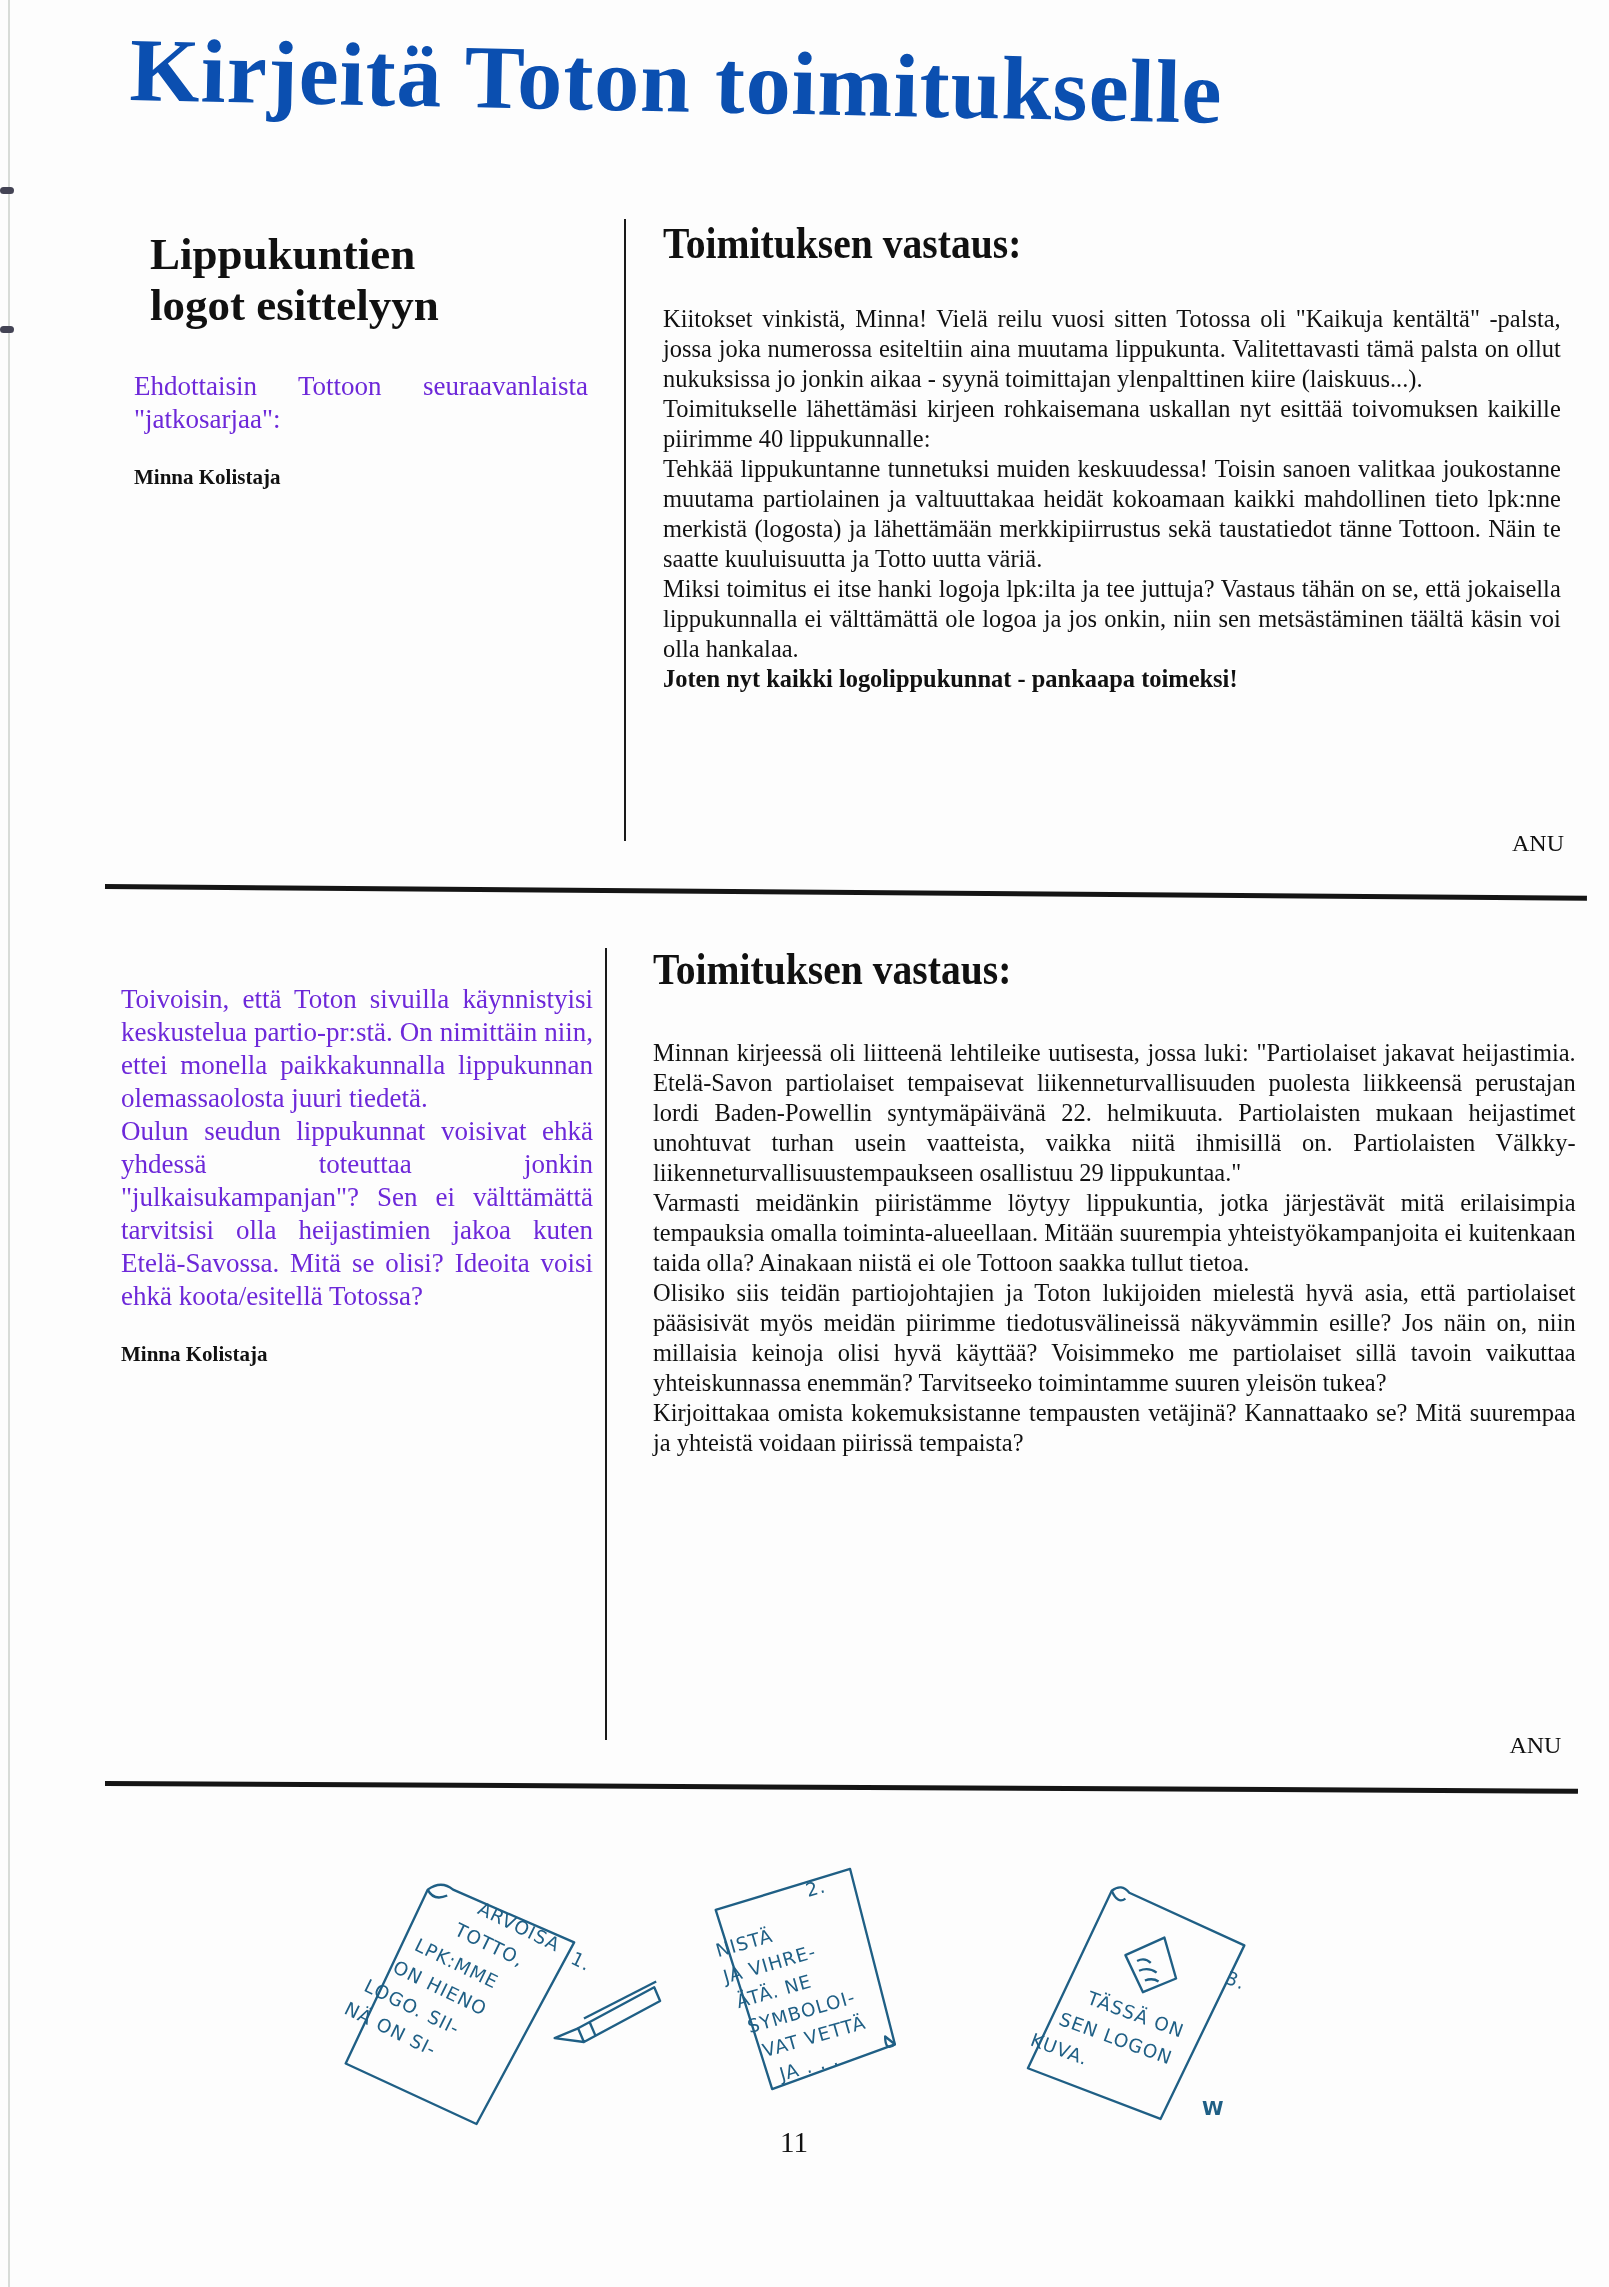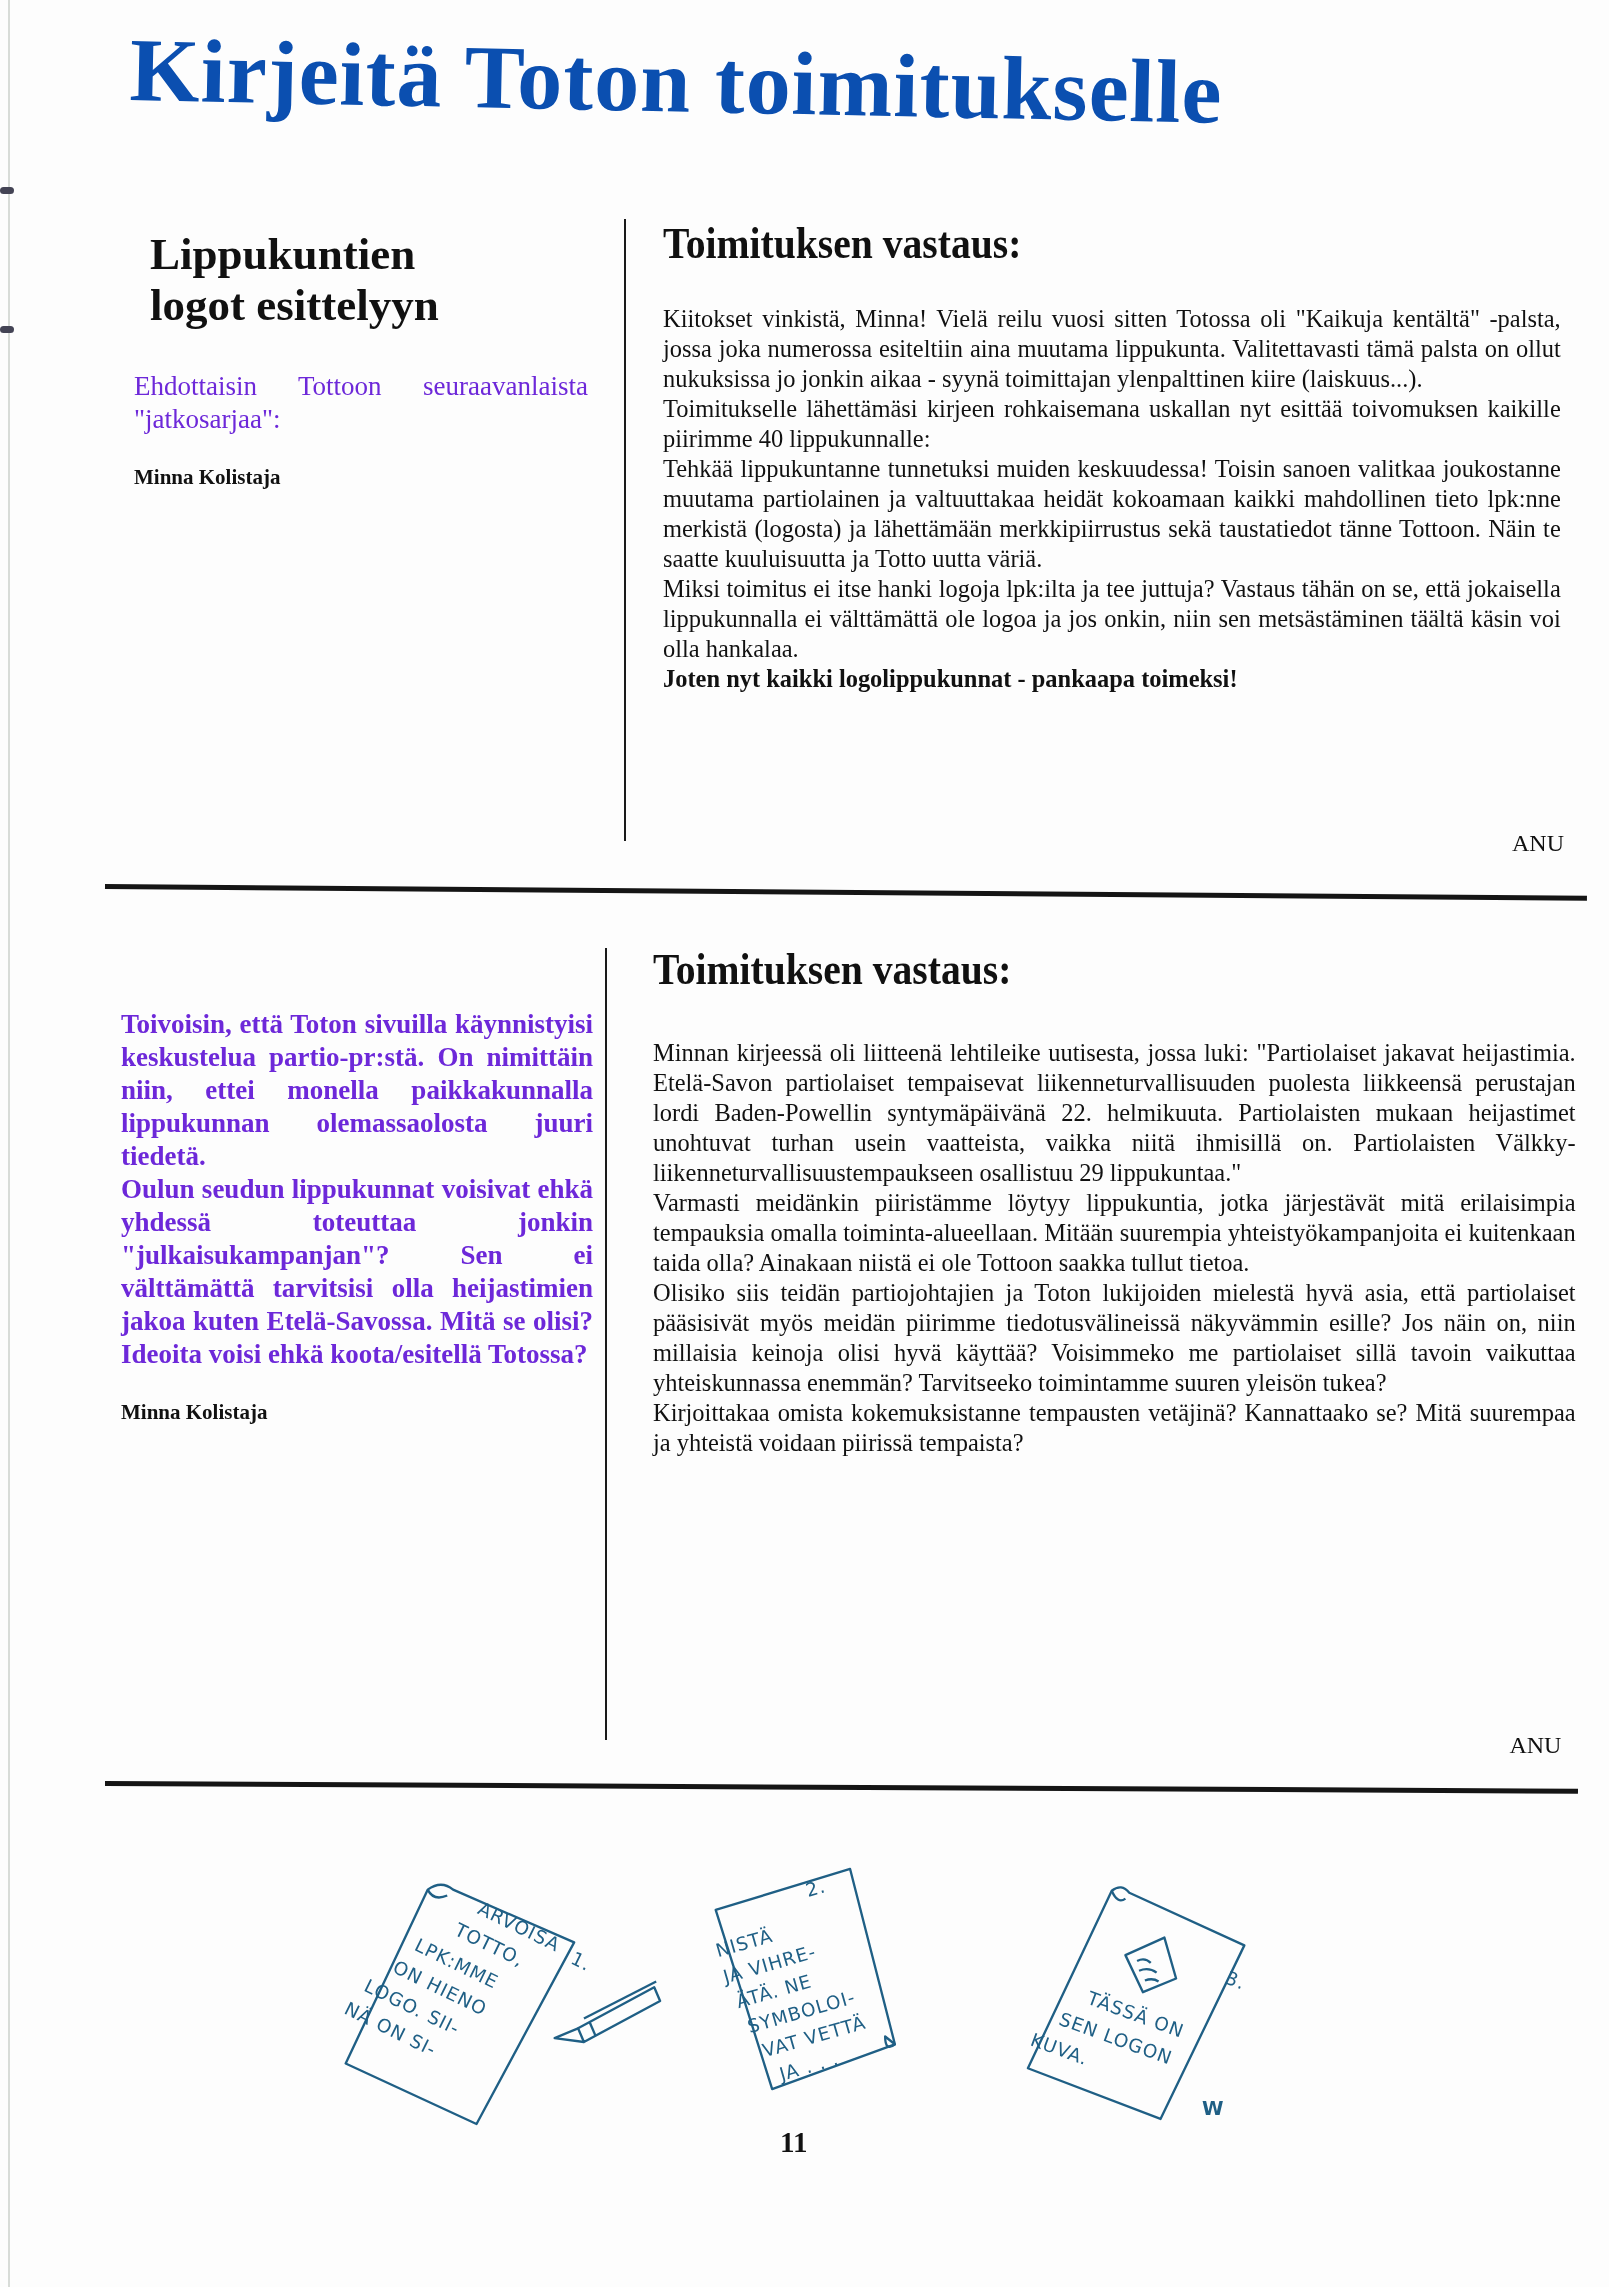--- a/index.html
+++ b/index.html
@@ -61,21 +61,21 @@
   #sec1-letter .letter-body { margin-top: 39px; }
   #sec1-letter .signature { margin-top: 29px; }
   #sec1-rule { left: 624px; top: 219px; height: 622px; }
   #sec1-reply { left: 663px; top: 218px; width: 901px; height: 653px; }
   #sec1-reply .reply-body { margin-top: 35px; }
   #sec1-reply .reply-signature { top: 612px; }
   #divider-1 { left: 105px; top: 884px; width: 1482px; transform: rotate(0.45deg); }
 
   
   #sec2-letter { left: 121px; top: 938px; width: 472px; }
-  #sec2-letter .letter-body { margin-top: 70px; font-weight: bold; }
+  #sec2-letter .letter-body { margin-top: 45px; }
   #sec2-letter .signature { margin-top: 29px; }
   #sec2-rule { left: 605px; top: 948px; height: 792px; }
   #sec2-reply { left: 653px; top: 944px; width: 926px; height: 819px; }
   #sec2-reply .reply-body { margin-top: 43px; }
   #sec2-reply .reply-signature { top: 788px; right: 17.6px; }
   #divider-2 { left: 105px; top: 1781px; width: 1473px; transform: rotate(0.3deg); }
 
   
   .illustration { position: absolute; }
   .illustration svg { display: block; overflow: visible; }
@@ -85,21 +85,21 @@
   #illus-1 { left: 332px; top: 1872px; }
   #illus-2 { left: 704px; top: 1863px; }
   #illus-3 { left: 1024px; top: 1877px; }
   .artist-initial {
     position: absolute; left: 1202px; top: 2097px; font-family: "DejaVu Sans", sans-serif;
     color: #1f5f85; font-size: 19.5px; font-weight: bold;
   }
 
   .page-number {
     position: absolute; left: 780px; top: 2126px; font-family: "Liberation Serif", serif;
-    font-weight: bold; font-size: 29px;
+    font-weight: normal; font-size: 29px;
   }
 </style>
 </head>
 <body>
 
 <div class="binding-edge"></div>
 <div class="staple s1"></div>
 <div class="staple s2"></div>
 
 <h1 class="page-title" style="color: rgb(11, 79, 176);">Kirjeitä Toton toimitukselle</h1>

